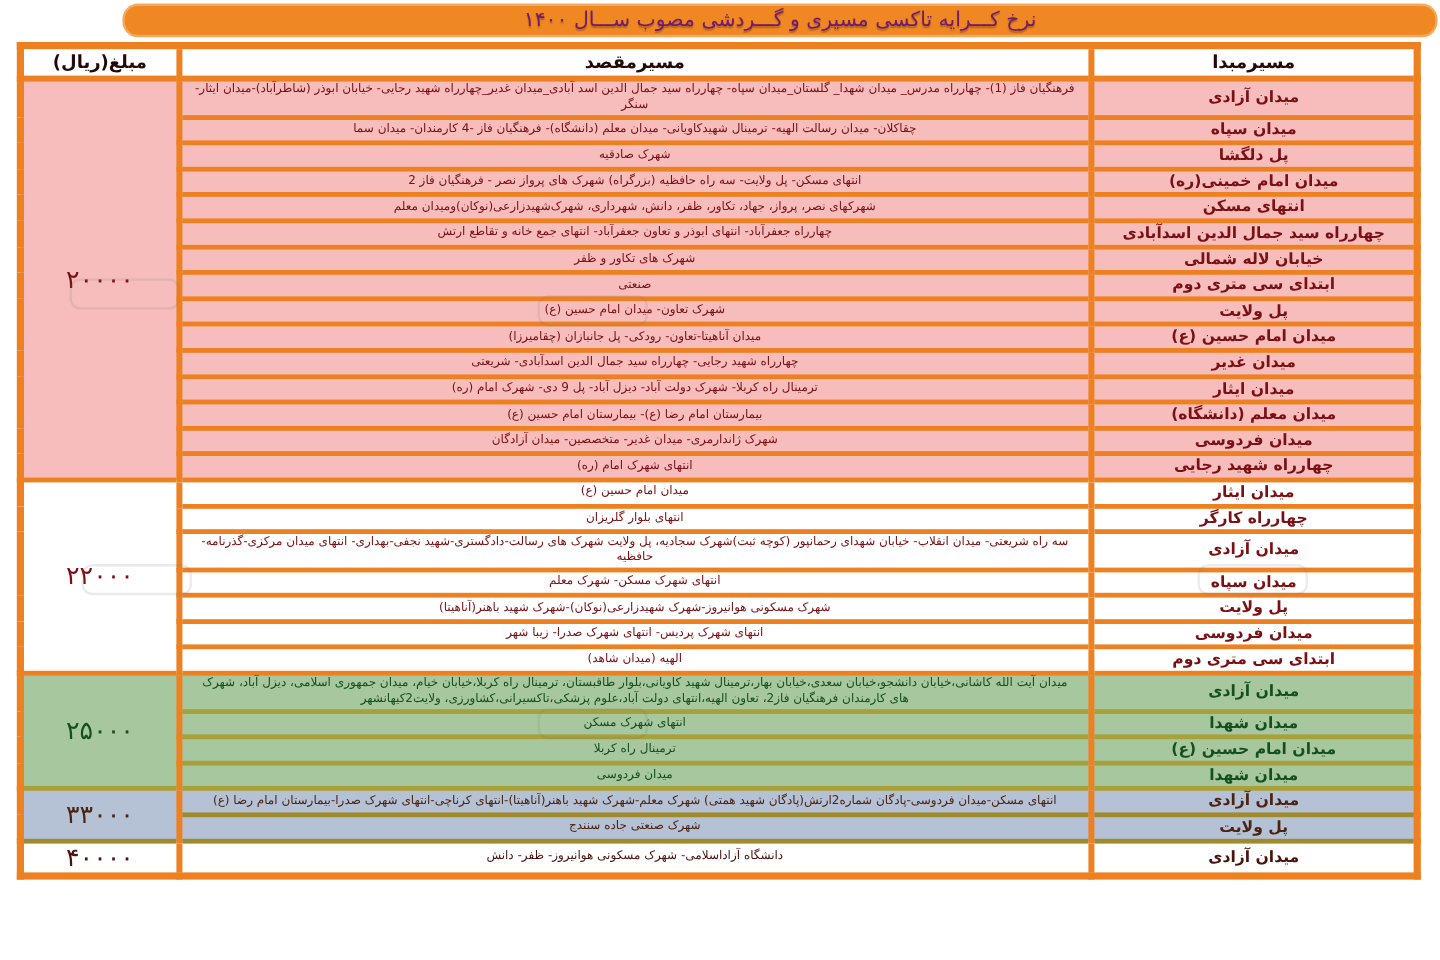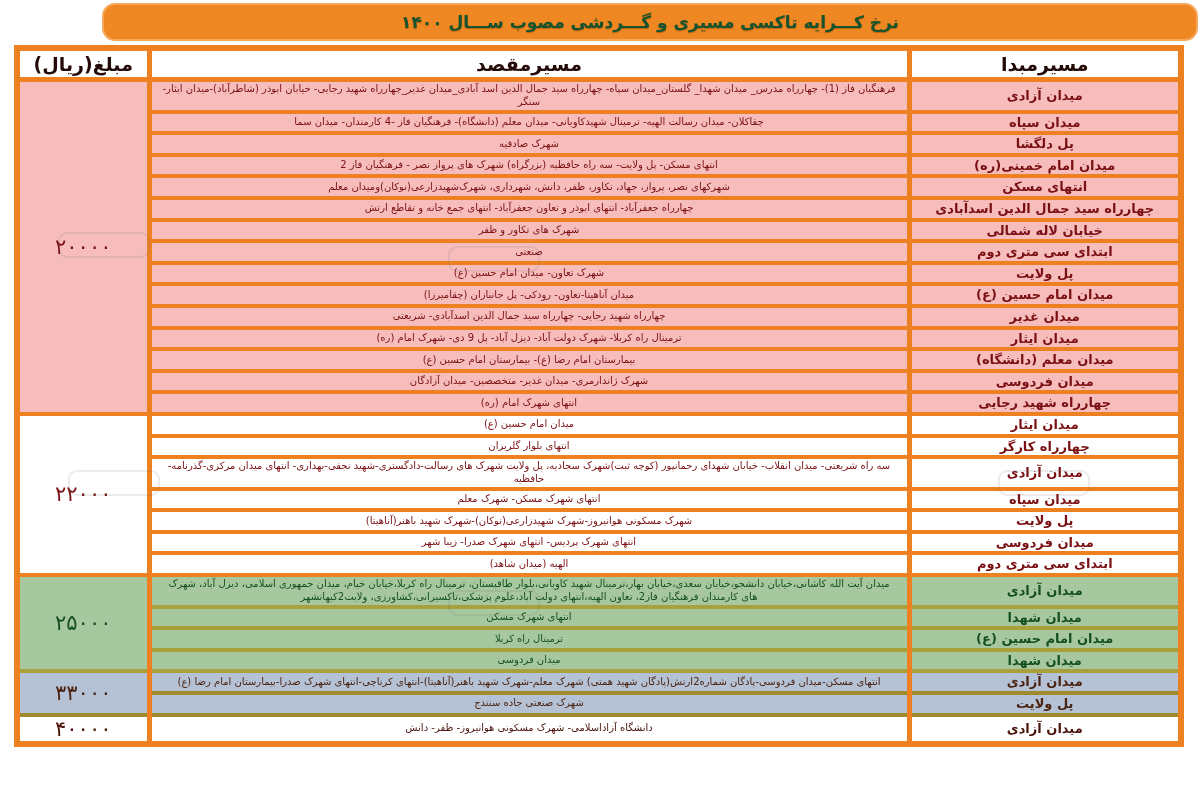--- a/index.html
+++ b/index.html
@@ -6,45 +6,45 @@
   html, body { width: 1200px; height: 800px; overflow: hidden; }
   body {
     background: #ffffff;
     font-family: "DejaVu Sans", sans-serif;
     direction: rtl;
     position: relative;
   }
   .title-bar {
     width: 1096px;
     margin: 3px 2px 4px auto;
-    height: 38px;
+    height: 28px;
     background: var(--title-bg, #ef8722);
     border-radius: 13px;
     border: 2px solid #f6a95c;
     display: flex;
     align-items: center;
     justify-content: center;
-    color: #14532d;
-    font-weight: bold;
+    color: #701a75;
+    font-weight: normal;
     font-size: 17px;
     letter-spacing: .5px;
     text-shadow: 0 1px 1px rgba(120,60,0,.45);
   }
   table.fare {
     width: 1164px;
     margin: 0 16px 0 auto;
     border-collapse: collapse;
     table-layout: fixed;
   }
   table.fare, table.fare td, table.fare th { border: 5px solid #ed8122; }
   table.fare { border-width: 6px; }
   thead th {
     background: #ffffff;
     color: #240a06;
-    font-size: 19px;
+    font-size: 15px;
     font-weight: bold;
     padding: 2px 8px;
     border-bottom: 3px solid #c1261c;
   }
   th.col-origin { width: 272px; text-align: center; }
   th.col-dest   { width: 760px; margin-top: 44px; }
   th.col-amount { width: 132px; }
   tbody.group { border-top: 4px solid #b3231b; border-bottom: 4px solid #b3231b; }
   tbody.group td {
     background: var(--bg);

